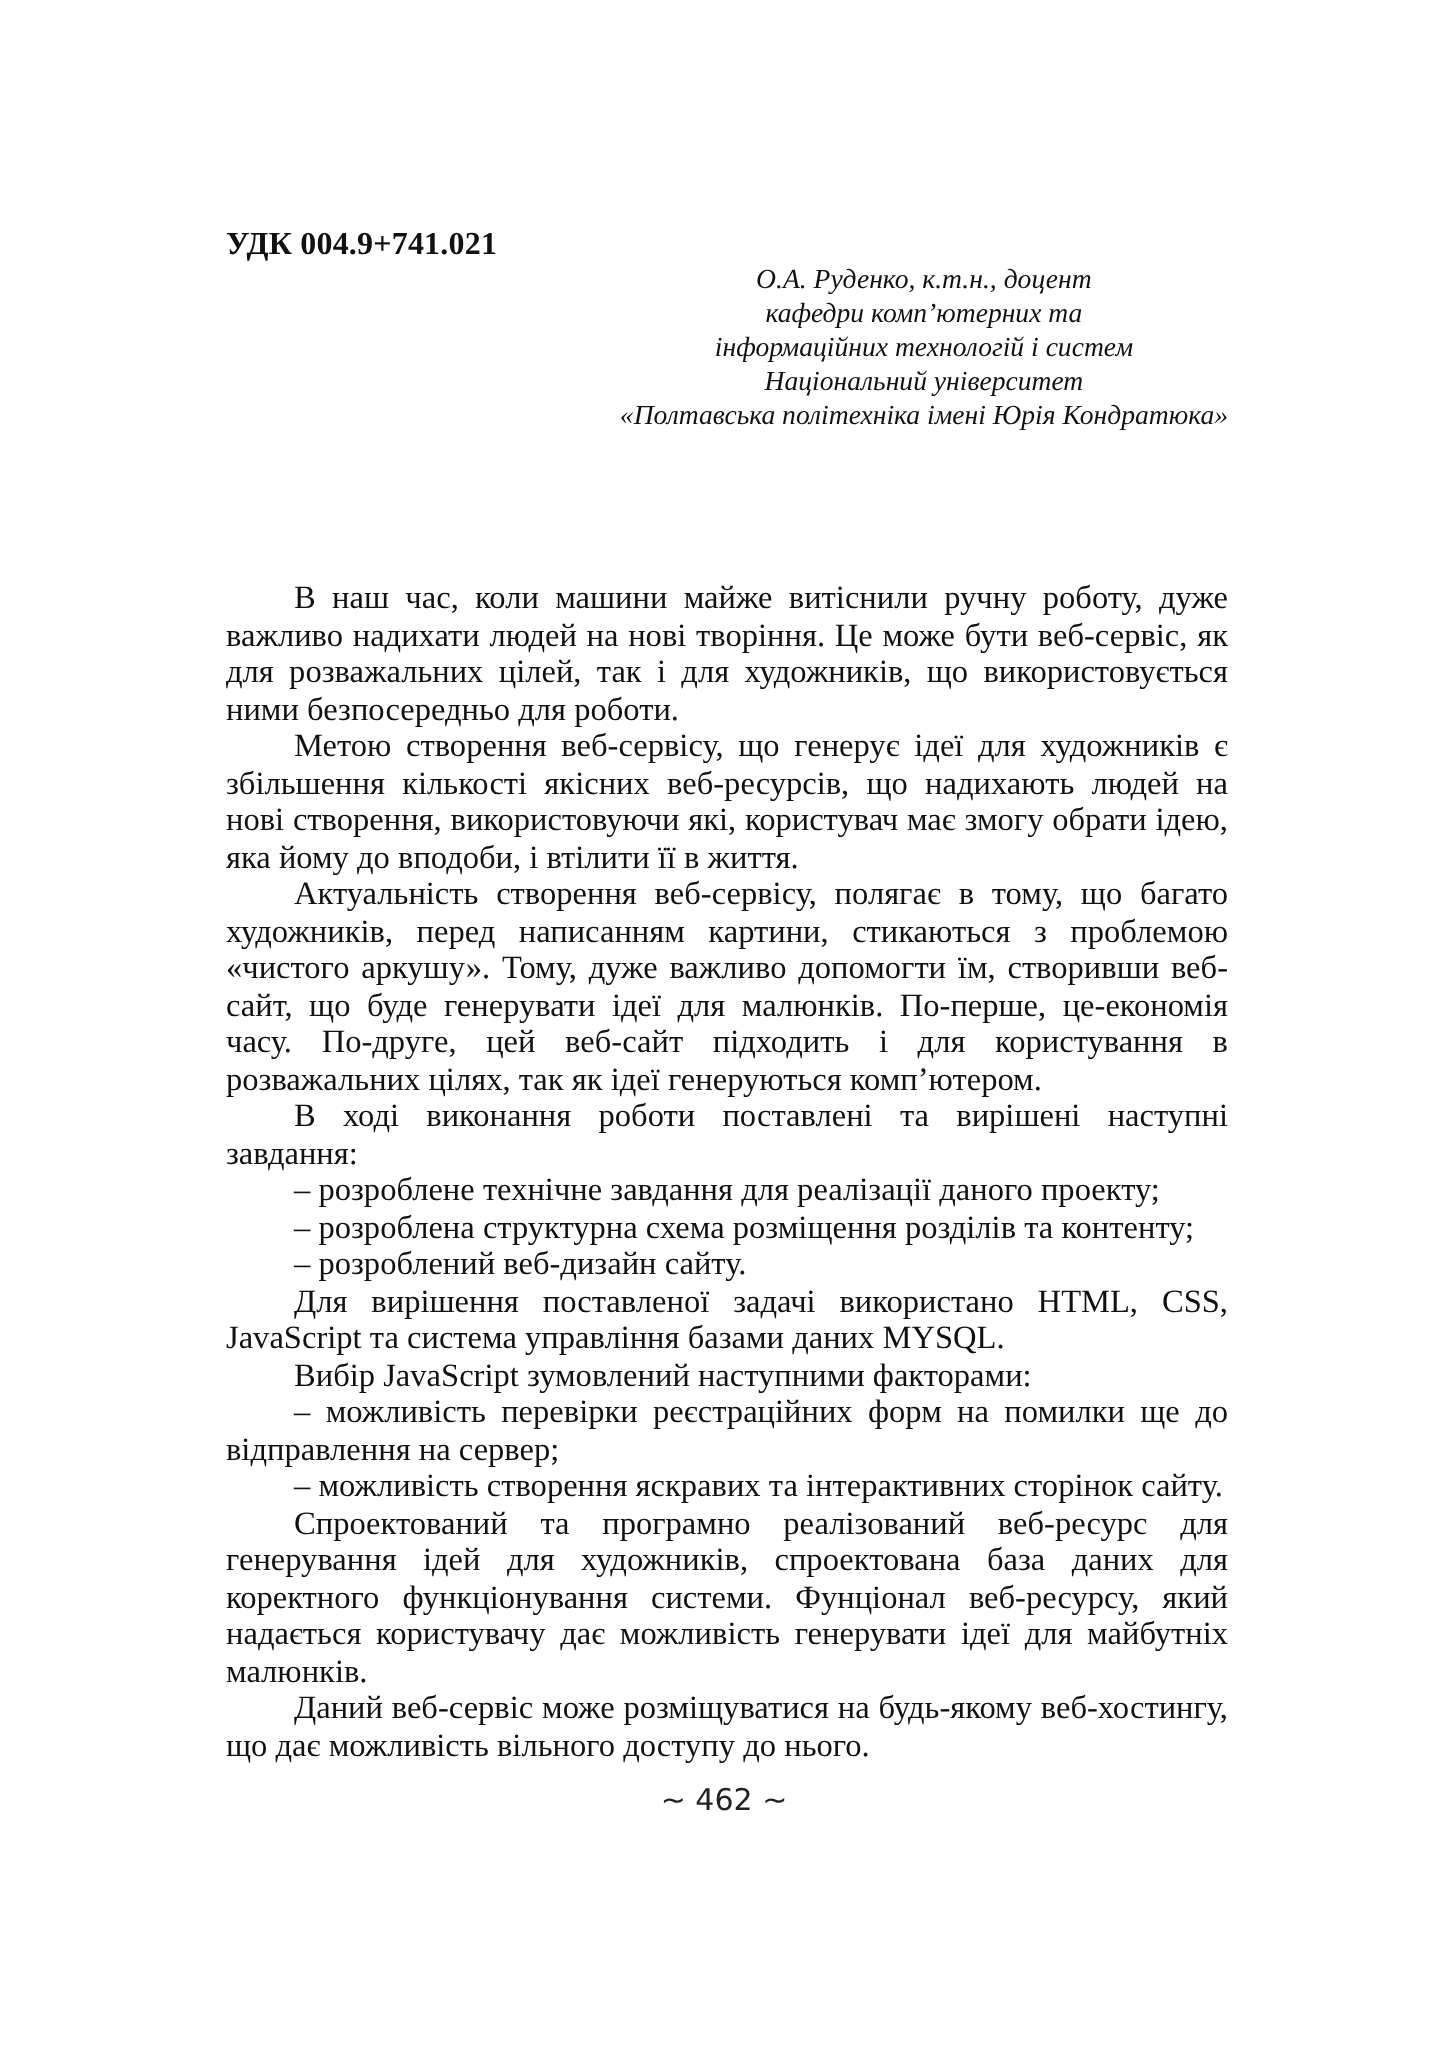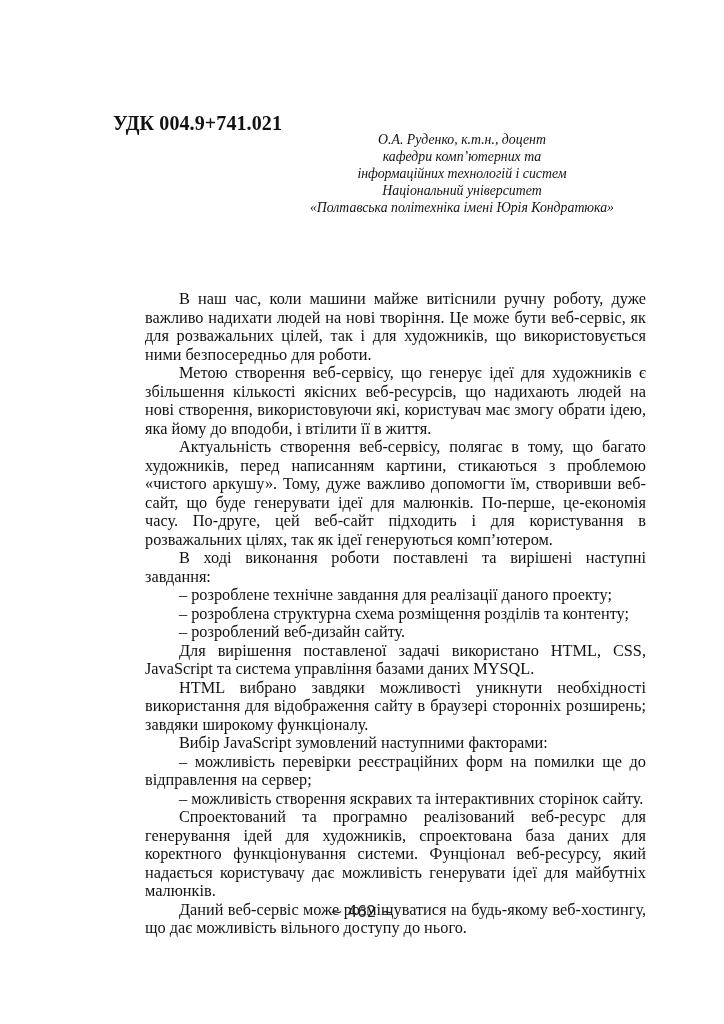--- a/index.html
+++ b/index.html
@@ -1,28 +1,28 @@
 <!DOCTYPE html>
 <html><head>
 <meta charset="utf-8">
 <style>
   html, body { margin: 0; padding: 0; background: #ffffff; }
   body { width: 724px; height: 1024px; position: relative; overflow: hidden;
          font-family: "Liberation Serif", "DejaVu Serif", serif; color: #111; }
   .page { position: absolute; left: 0; top: 0; width: 724px; height: 1024px; background: #fff; }
-  .udc { position: absolute; left: 113px; top: 113px; font-size: 20px; font-weight: bold; line-height: 20px; letter-spacing: 0.1px; }
+  .udc { position: absolute; left: 113px; top: 113px; font-size: 16px; font-weight: bold; line-height: 20px; letter-spacing: 0.1px; }
   .authors { position: absolute; right: 110px; top: 131px; text-align: center; font-style: italic;
              font-size: 13.8px; line-height: 17.1px; }
   .title { position: absolute; left: 113px; width: 501px; top: 234px; text-align: center;
            font-weight: bold; font-size: 18px; line-height: 21px; letter-spacing: 0.1px; }
-  .body { position: absolute; left: 113px; width: 501px; top: 290px; font-size: 16.3px; line-height: 18.5px; margin-left: 32px; }
+  .body { position: absolute; left: 113px; width: 501px; top: 290px; font-size: 16.3px; line-height: 18.5px; }
   .body p { margin: 0; text-align: justify; text-indent: 34px; }
   .body p.li { text-indent: 34px; }
   .page-number { position: absolute; left: 0; width: 724px; top: 890px; text-align: center;
-                 font-family: "DejaVu Sans", sans-serif; font-size: 15px; line-height: 20px; color: #222; margin-top: 12px; }
+                 font-family: "DejaVu Sans", sans-serif; font-size: 15px; line-height: 20px; color: #222; }
   .author-line { display: block; white-space: nowrap; }
 </style>
 </head>
 <body>
 
 <div class="page">
 
   <div class="udc">УДК 004.9+741.021</div>
 
   <div class="authors">
@@ -36,21 +36,20 @@
 
   <div class="body">
     <p>В наш час, коли машини майже витіснили ручну роботу, дуже важливо надихати людей на нові творіння. Це може бути веб-сервіс, як для розважальних цілей, так і для художників, що використовується ними безпосередньо для роботи.</p>
     <p>Метою створення веб-сервісу, що генерує ідеї для художників є збільшення кількості якісних веб-ресурсів, що надихають людей на нові створення, використовуючи які, користувач має змогу обрати ідею, яка йому до вподоби, і втілити її в життя.</p>
     <p>Актуальність створення веб-сервісу, полягає в тому, що багато художників, перед написанням картини, стикаються з проблемою «чистого аркушу». Тому, дуже важливо допомогти їм, створивши веб-сайт, що буде генерувати ідеї для малюнків. По-перше, це-економія часу. По-друге, цей веб-сайт підходить і для користування в розважальних цілях, так як ідеї генеруються комп’ютером.</p>
     <p>В ході виконання роботи поставлені та вирішені наступні завдання:</p>
     <p class="li">– розроблене технічне завдання для реалізації даного проекту;</p>
     <p class="li">– розроблена структурна схема розміщення розділів та контенту;</p>
     <p class="li">– розроблений веб-дизайн сайту.</p>
     <p>Для вирішення поставленої задачі використано HTML, CSS, JavaScript та система управління базами даних MYSQL.</p>
-    <p>HTML вибрано завдяки можливості уникнути необхідності використання для відображення сайту в браузері сторонніх розширень; завдяки широкому функціоналу.</p>
     <p>Вибір JavaScript зумовлений наступними факторами:</p>
     <p class="li">– можливість перевірки реєстраційних форм на помилки ще до відправлення на сервер;</p>
     <p class="li">– можливість створення яскравих та інтерактивних сторінок сайту.</p>
     <p>Спроектований та програмно реалізований веб-ресурс для генерування ідей для художників, спроектована база даних для коректного функціонування системи. Фунціонал веб-ресурсу, який надається користувачу дає можливість генерувати ідеї для майбутніх малюнків.</p>
     <p>Даний веб-сервіс може розміщуватися на будь-якому веб-хостингу, що дає можливість вільного доступу до нього.</p>
   </div>
 
   <div class="page-number">~ 462 ~</div>
 </div>
 

